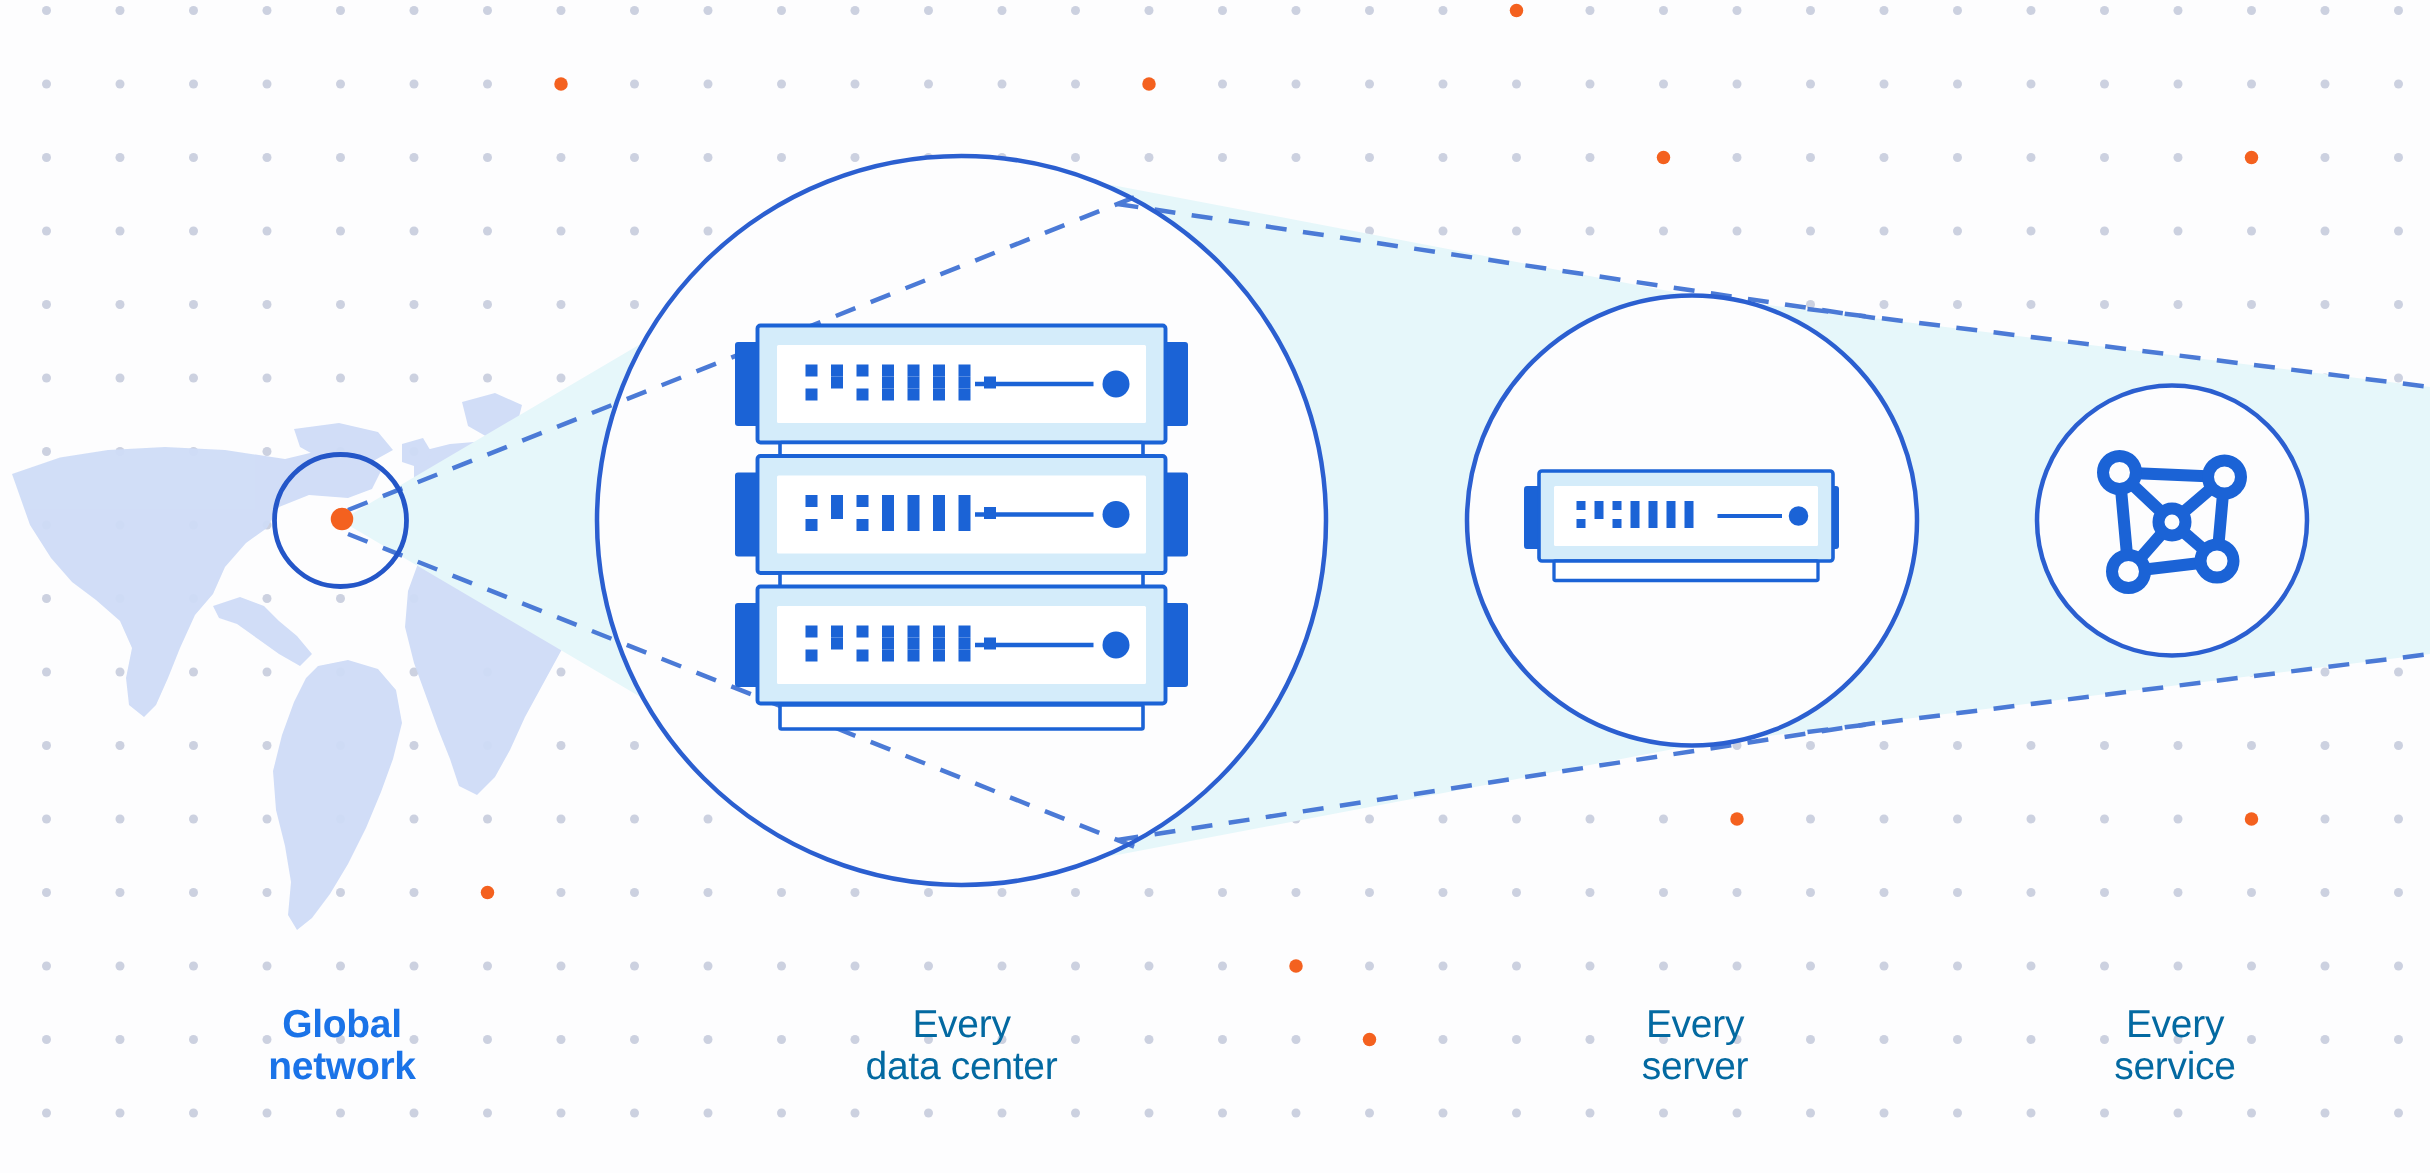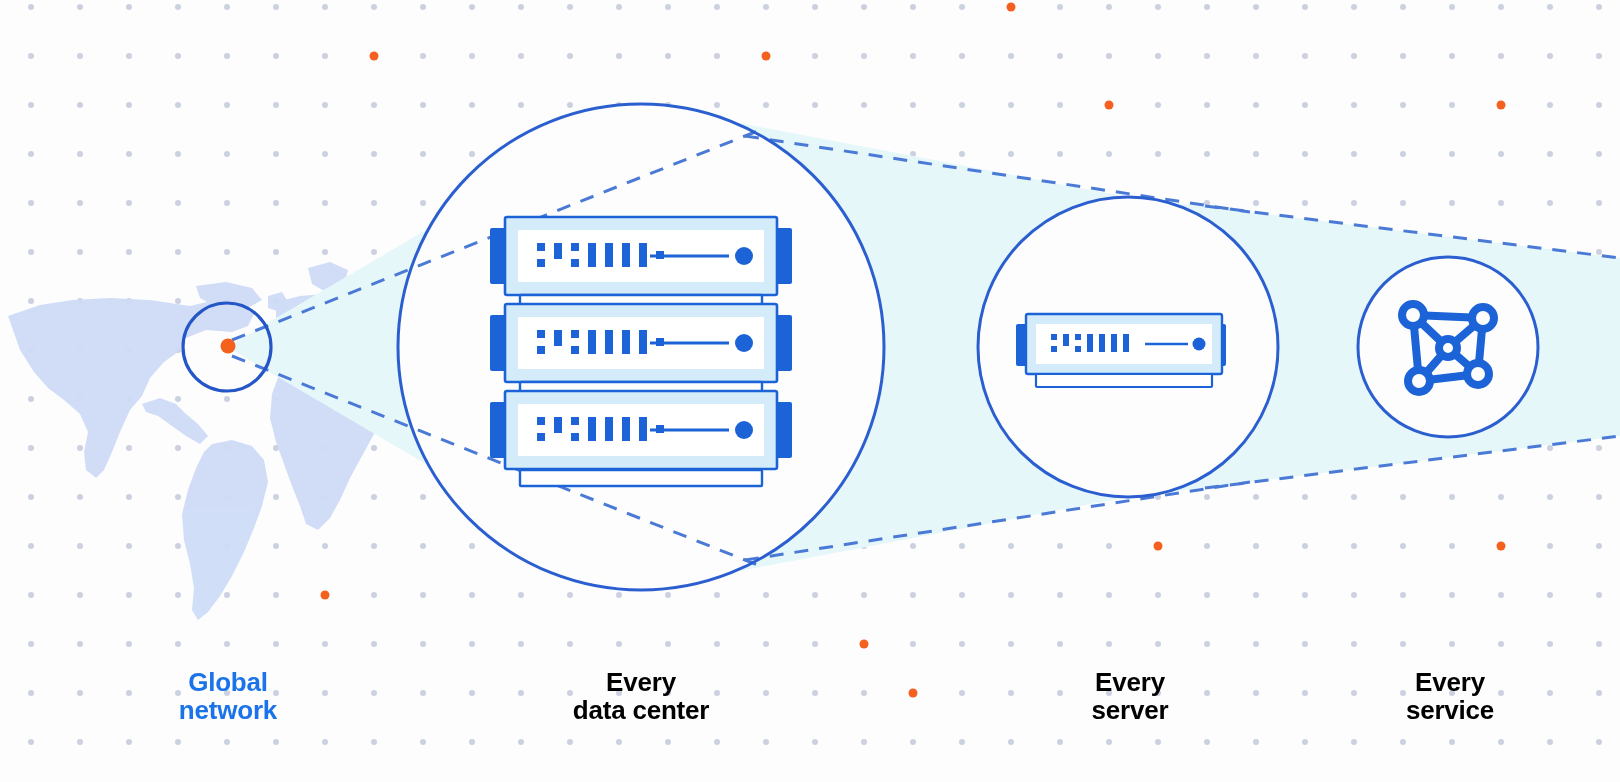--- a/index.html
+++ b/index.html
@@ -28,24 +28,24 @@
   
   #diagram{z-index:3;}
 
   
   #labels{position:absolute;left:0;top:0;width:1620px;height:574px;z-index:6;}
   .caption{
     position:absolute;
     text-align:center;
     font-size:26px;
     line-height:1.08;
-    font-weight:700;
+    font-weight:400;
     letter-spacing:-0.2px;
     white-space:pre-line;
-    color:#000000;
+    color:#0369a1;
     font-family:"Liberation Sans","DejaVu Sans",sans-serif;
   }
   .caption.accent{color:#1a73e8;font-weight:700;}
 </style>
 </head>
 <body>
 
 <div id="stage">
 
   <svg id="dotgrid" class="layer" width="1620" height="782" viewBox="0 0 1620 782">

